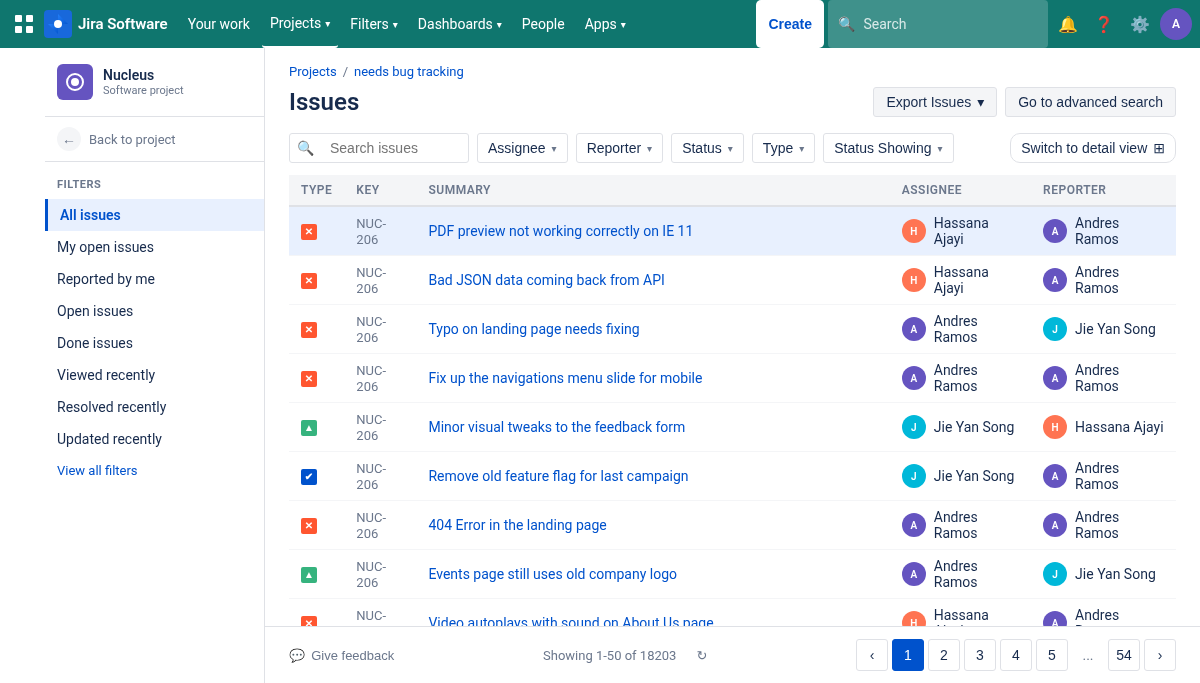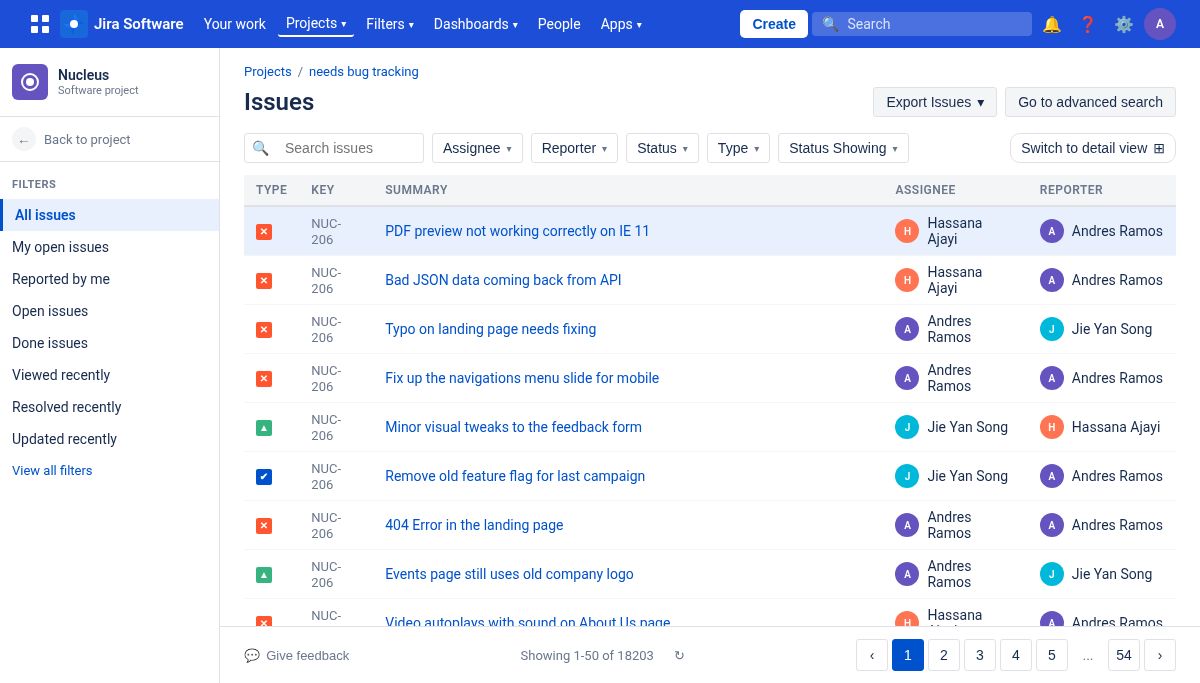--- a/index.html
+++ b/index.html
@@ -1,21 +1,21 @@
 <!DOCTYPE html>
 <html><head>
   <meta charset="utf-8">
   <style>
     * { box-sizing: border-box; margin: 0; padding: 0; }
     body { font-family: -apple-system, BlinkMacSystemFont, 'Segoe UI', Roboto, sans-serif; font-size: 14px; color: #172b4d; background: #fff; }
 
     
     .topnav {
-      display: flex; align-items: center; height: 48px;
-      background: #1d4ed8; padding: 0 24px; gap: 4px;
+      display: flex; height: 48px;
+      background: #0f766e; padding: 0 8px; gap: 4px;
       position: fixed; top: 0; left: 0; right: 0; z-index: 100;
     }
     .topnav-grid { display: flex; align-items: center; height: 48px; gap: 4px; }
     .topnav-icon { display: flex; align-items: center; justify-content: center; width: 32px; height: 32px; border-radius: 4px; cursor: pointer; }
     .topnav-logo { display: flex; align-items: center; gap: 6px; color: #fff; font-weight: 600; font-size: 15px; margin-right: 8px; text-decoration: none; }
     .topnav-logo svg { flex-shrink: 0; }
     .topnav-btn {
       color: #fff; background: transparent; border: none; cursor: pointer;
       font-size: 14px; padding: 4px 8px; border-radius: 3px; display: flex; align-items: center; gap: 4px;
       font-family: inherit;
@@ -35,21 +35,21 @@
       color: #fff; font-size: 16px;
     }
     .create-btn {
       background: #fff; color: #0052cc; border: none; border-radius: 5px;
       padding: 6px 12px; font-weight: 600; font-size: 14px; cursor: pointer;
       margin-left: 20px;
     }
     .avatar-img { width: 32px; height: 32px; border-radius: 50%; background: #6554c0; display: flex; align-items: center; justify-content: center; color: #fff; font-size: 12px; font-weight: 600; }
 
     
-    .layout { display: flex; margin-top: 48px; height: calc(100vh - 48px); }
+    .layout { display: flex; margin-top: 48px; height: calc(100vh - 48px); margin-left: 45px; }
 
     
     .sidebar {
       width: 220px; flex-shrink: 0; background: #fff;
       border-right: 1px solid #dfe1e6; display: flex; flex-direction: column;
       overflow-y: auto;
     }
     .sidebar-project { display: flex; align-items: center; gap: 10px; padding: 16px 12px; border-bottom: 1px solid #dfe1e6; }
     .sidebar-project-icon { width: 36px; height: 36px; border-radius: 6px; background: #6554c0; display: flex; align-items: center; justify-content: center; flex-shrink: 0; }
     .sidebar-project-icon svg { width: 22px; height: 22px; }

